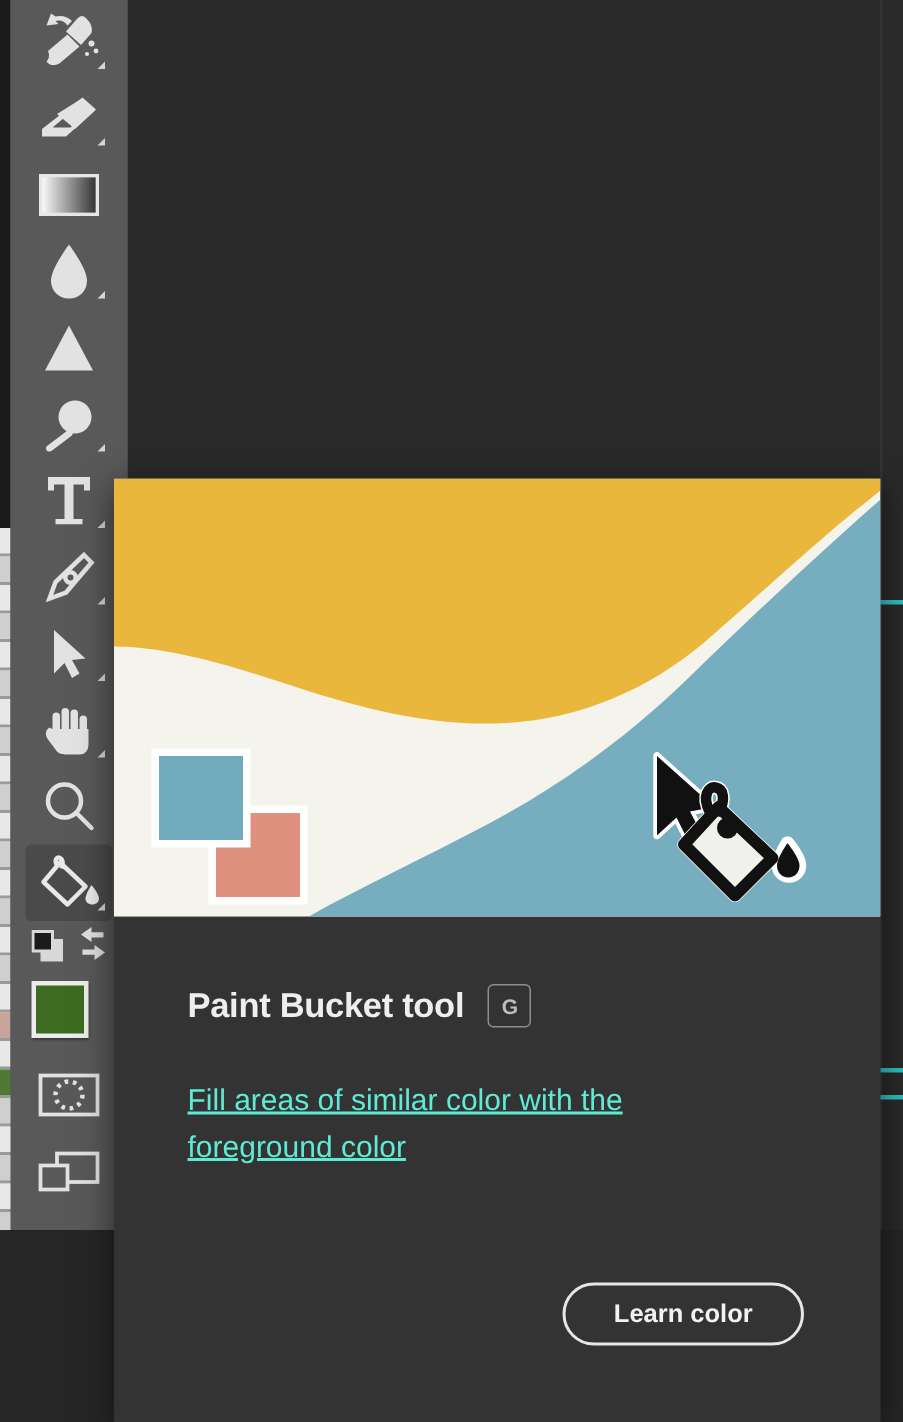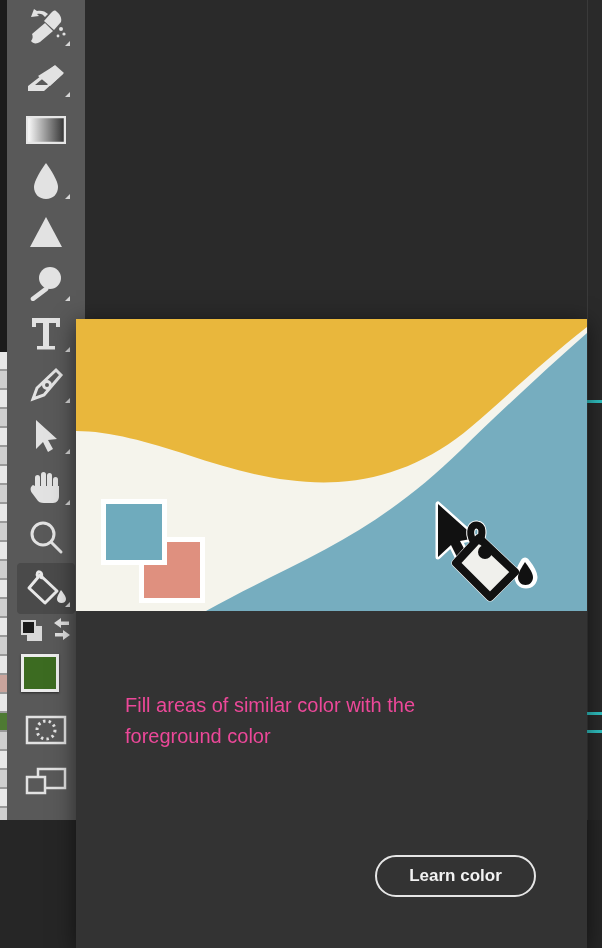--- a/index.html
+++ b/index.html
@@ -227,21 +227,22 @@
     border-radius: 4px;
     color: #bdbdbd;
     font-size: 14px;
     font-weight: bold;
   }
   .popup-desc {
     margin-top: 34px;
     width: 392px;
     font-size: 20px;
     line-height: 31px;
-    color: #ec4899;
+    color: #5eead4;
+    text-decoration: underline;
   }
 
   .learn-more {
     position: absolute;
     left: 375px; top: 855px;
     width: 161px; height: 42px;
     border: 2px solid #e6e6e6;
     border-radius: 21px;
     background: transparent;
     color: #f2f2f2;
@@ -536,19 +537,23 @@
           </g>
           <path d="M403 219 L439 253 L414 278 L380 244 Z" fill="#f0f0ec" stroke="#111111" stroke-width="8" stroke-linejoin="round"></path>
           <path d="M397 222 C392 212 396 205 401 206 C407 207 407 214 404 222" fill="none" stroke="#111111" stroke-width="7" stroke-linecap="round"></path>
           <circle cx="409" cy="233" r="7" fill="#111111"></circle>
           <path d="M449 243 C449 243 457 253 457 258 C457 262.5 454 266 449.5 266 C445 266 442 262.5 442 258 C442 253 449 243 449 243 Z" fill="#111111"></path>
         </g>
       </svg>
     </div>
 
     <div class="popup-body">
+      <div class="title-row">
+        <span class="popup-title">Paint Bucket tool</span>
+        <span class="shortcut-badge">G</span>
+      </div>
       <div class="popup-desc">Fill areas of similar color with the foreground color</div>
     </div>
   </div>
 
   <button class="learn-more">Learn color</button>
 
 </div>
 
 </body></html>

